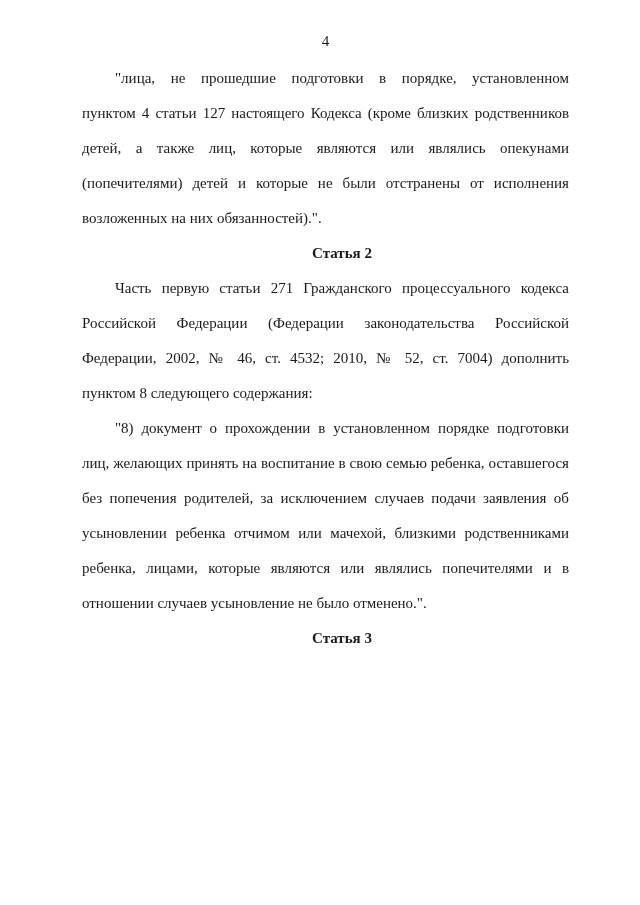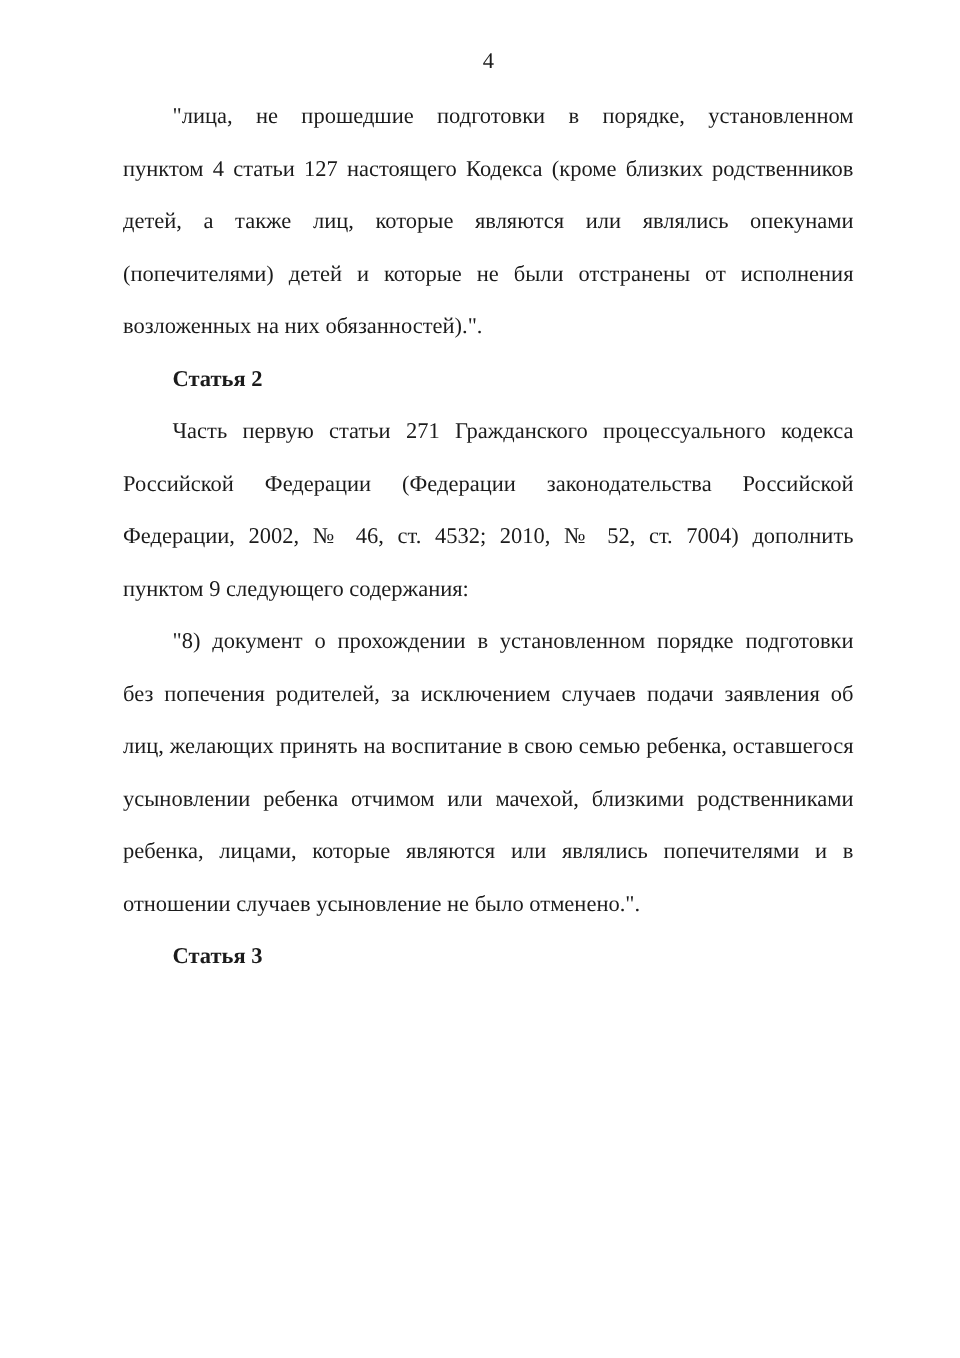--- a/index.html
+++ b/index.html
@@ -39,45 +39,46 @@
   }
   .line.last {
     text-align-last: left;
   }
   .line.indent {
     text-indent: 33px;
   }
   .heading {
     font-weight: bold;
     margin-left: 33px;
+    text-align: center;
   }
 </style>
 </head>
 <body>
 
 <div class="page">
   <div class="page-number">4</div>
   <div class="content" id="doc-content">
       <div class="paragraph">
         <div class="line indent">"лица, не прошедшие подготовки в порядке, установленном</div>
         <div class="line">пунктом&nbsp;4 статьи&nbsp;127 настоящего Кодекса (кроме близких родственников</div>
         <div class="line">детей, а&nbsp;также лиц, которые являются или являлись опекунами</div>
         <div class="line">(попечителями) детей и которые не были отстранены от исполнения</div>
         <div class="line last">возложенных на них обязанностей).".</div>
       </div>
       <div class="heading">Статья 2</div>
       <div class="paragraph">
         <div class="line indent">Часть первую статьи&nbsp;271 Гражданского процессуального кодекса</div>
         <div class="line">Российской Федерации (Федерации законодательства Российской</div>
         <div class="line">Федерации, 2002, №&nbsp;46, ст.&nbsp;4532; 2010, №&nbsp;52, ст.&nbsp;7004) дополнить</div>
-        <div class="line last">пунктом 9 следующего содержания:</div>
+        <div class="line last">пунктом 8 следующего содержания:</div>
       </div>
       <div class="paragraph">
         <div class="line indent">"8)&nbsp;документ о прохождении в установленном порядке подготовки</div>
+        <div class="line">лиц, желающих принять на воспитание в свою семью ребенка, оставшегося</div>
         <div class="line">без попечения родителей, за исключением случаев подачи заявления об</div>
-        <div class="line">лиц, желающих принять на воспитание в свою семью ребенка, оставшегося</div>
         <div class="line">усыновлении ребенка отчимом или мачехой, близкими родственниками</div>
         <div class="line">ребенка, лицами, которые являются или являлись попечителями и в</div>
         <div class="line last">отношении случаев усыновление не было отменено.".</div>
       </div>
       <div class="heading">Статья 3</div>
     </div>
 </div>
 
 </body></html>

